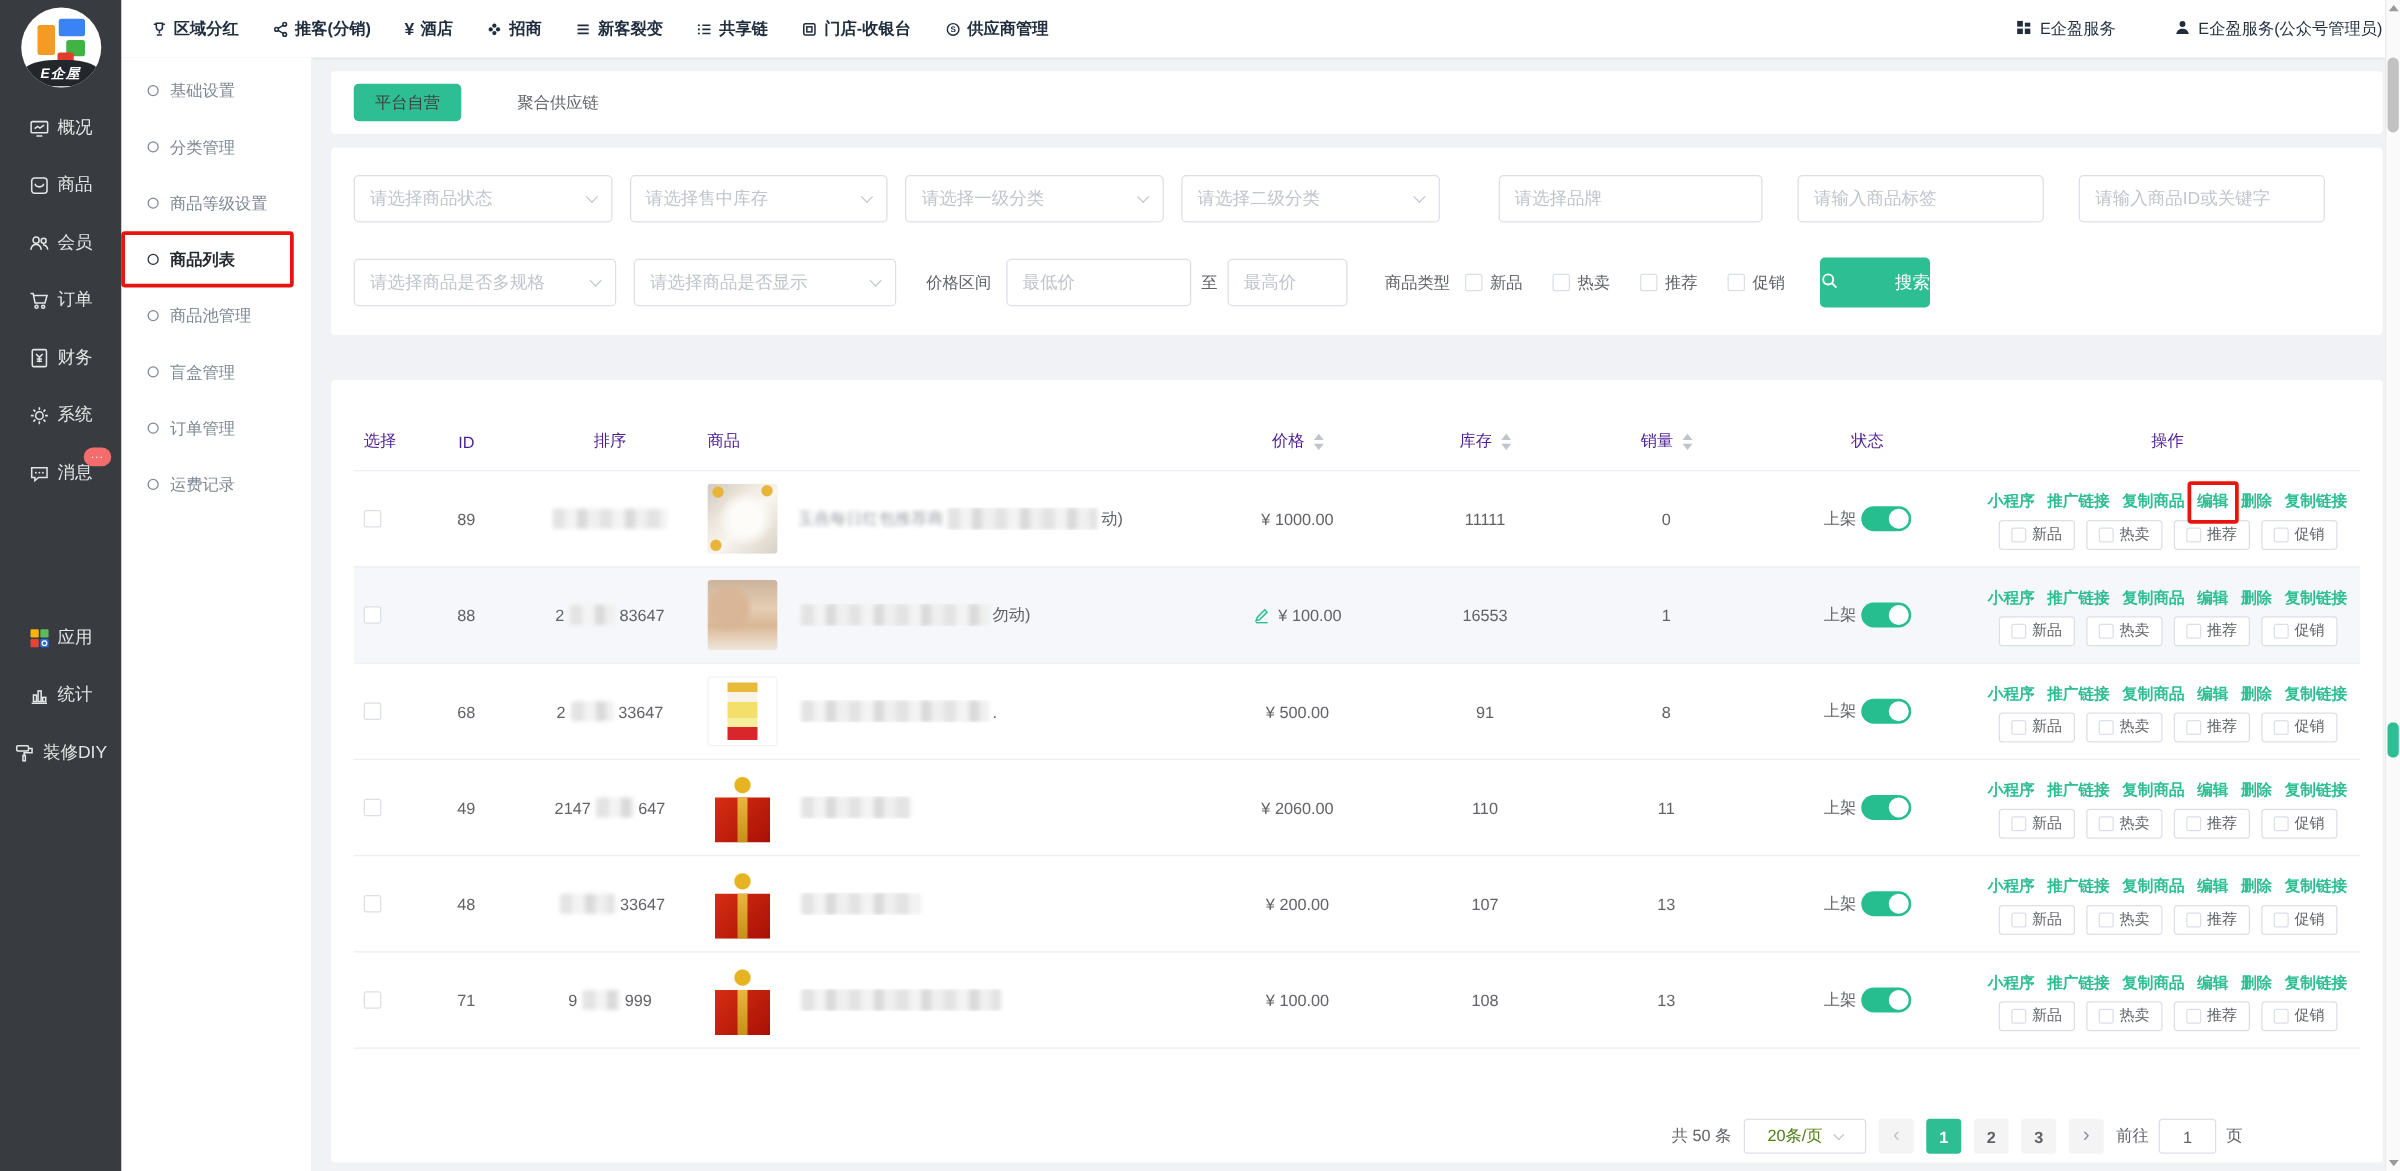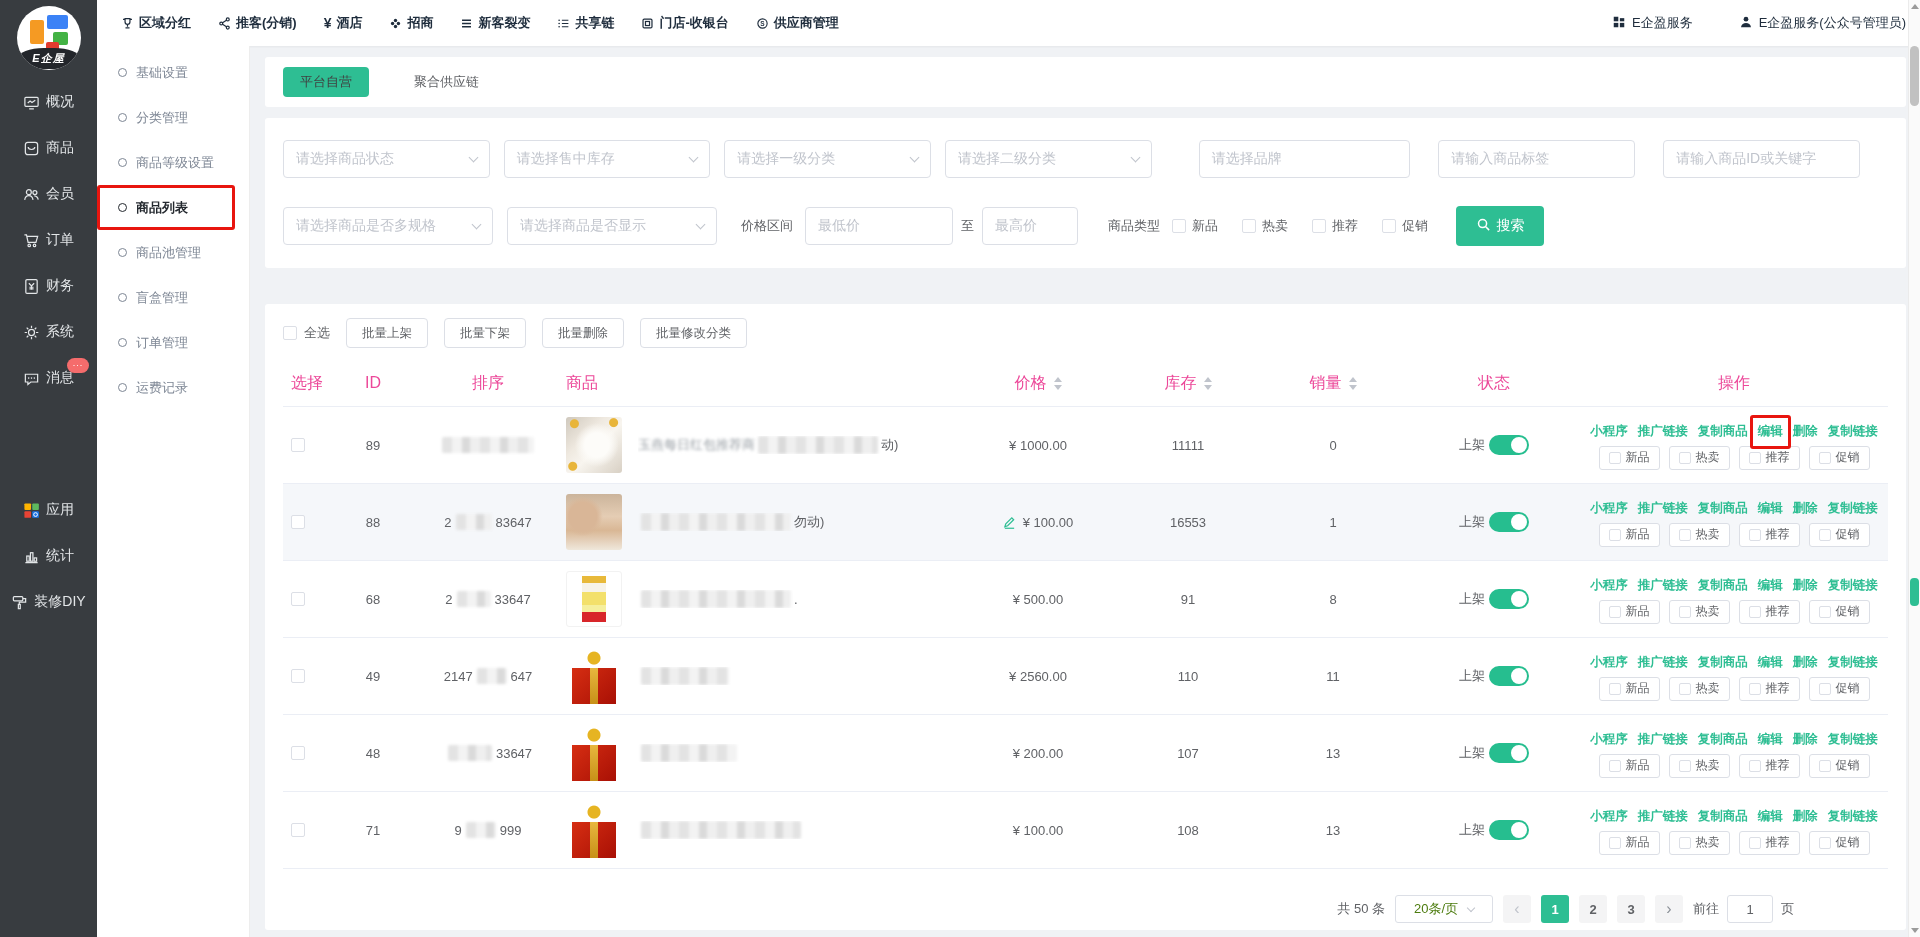--- a/index.html
+++ b/index.html
@@ -52,29 +52,29 @@
   .fselect .chev{width:7px;height:7px;border-right:1.5px solid #c0c4cc;border-bottom:1.5px solid #c0c4cc;transform:rotate(45deg);margin-top:-4px;flex:none}
   .finput{width:215px;margin-right:28px}
   .finput.brand{margin-left:33px}
   .finput.idkey,.finput.tag{width:200px}
   .flabel{color:#606266;font-size:13px;margin:0 12px 0 10px;white-space:nowrap}
   .finput.min{width:148px;margin-right:8px}
   .finput.max{width:96px;margin-right:0}
   .tolabel{color:#606266;margin-right:8px}
   .typecb{display:flex;align-items:center;gap:6px;margin-right:24px;color:#606266;cursor:pointer}
   .cb{width:14px;height:14px;border:1px solid #dcdfe6;border-radius:2px;background:#fff;flex:none}
-  .search-btn{width:88px;height:40px;background:#2ebe93;border-radius:4px;display:flex;align-items:center;justify-content:center;gap:6px;color:#fff;font-size:14px;cursor:pointer;margin-left:4px}
+  .search-btn{width:88px;height:40px;background:#2ebe93;border-radius:4px;display:flex;align-items:center;justify-content:space-between;gap:6px;color:#fff;font-size:14px;cursor:pointer;margin-left:4px}
 
   .table-panel{left:265px;top:304px;width:1641px;height:626px;padding:14px 18px 0}
   .batch-row{display:flex;align-items:center;height:30px}
   .selall{display:flex;align-items:center;gap:7px;color:#606266;cursor:pointer}
   .batch-btn{height:30px;display:flex;align-items:center;padding:0 15px;border:1px solid #dcdfe6;border-radius:4px;color:#606266;font-size:12.5px;margin-left:16px;cursor:pointer;background:#fff}
 
   .tgrid{display:grid;grid-template-columns:45px 90px 140px 400px 160px 140px 150px 172px 1fr;align-items:center}
-  .thead{height:46px;margin-top:12px;color:#ec4899;font-size:16px}
+  .thead{height:46px;margin-top:12px;color:#4c1d95;font-size:13px}
   .th{display:flex;align-items:center;justify-content:center;gap:2px}
   .th.left{justify-content:flex-start;padding-left:8px}
   .carets{display:inline-flex;flex-direction:column;gap:3px;margin-left:5px;cursor:pointer}
   .car-up{width:0;height:0;border:4px solid transparent;border-bottom:5px solid #c0c4cc;border-top:none}
   .car-dn{width:0;height:0;border:4px solid transparent;border-top:5px solid #c0c4cc;border-bottom:none}
 
   .product-row{height:77px;border-top:1px solid #ebeef5;font-size:13px;color:#606266}
   .rows-host{border-bottom:1px solid #ebeef5}
   .product-row:nth-of-type(2){background:#f5f7fa}
   .cell{display:flex;align-items:center;justify-content:center;gap:4px}
@@ -469,37 +469,20 @@
         <span><svg width="15" height="15" viewBox="0 0 16 16" fill="none" stroke="#fff" stroke-width="1.6">
               <circle cx="7" cy="7" r="4.3"></circle>
               <path d="M10.4 10.4L14 14"></path>
             </svg></span>
         <span>搜索</span>
       </div>
     </div>
   </div>
 
   <div class="panel table-panel">
-    <div class="batch-row">
-      <label class="selall">
-        <span class="cb"></span>
-        <span>全选</span>
-      </label>
-      <span style="display:contents">
-        <div class="batch-btn">
-            <span>批量上架</span>
-          </div><div class="batch-btn">
-            <span>批量下架</span>
-          </div><div class="batch-btn">
-            <span>批量删除</span>
-          </div><div class="batch-btn">
-            <span>批量修改分类</span>
-          </div>
-      </span>
-    </div>
 
     <div class="tgrid thead">
       <div class="th left">选择</div>
       <div class="th">ID</div>
       <div class="th">排序</div>
       <div class="th left">商品</div>
       <div class="th">
         <span>价格</span>
         <span class="carets">
             <span class="car-up"></span>
@@ -714,21 +697,21 @@
           <div class="cell left">
             <span class="thumb thumb-gift"></span>
             <span class="pname">
               <span class="faint"></span>
               <span class="blur name-blur"></span>
               <span class="name-suffix"></span>
             </span>
           </div>
           <div class="cell">
 
-            <span>¥ 2560.00</span>
+            <span>¥ 2060.00</span>
           </div>
           <div class="cell">110</div>
           <div class="cell">11</div>
           <div class="cell status-cell">
             <span>上架</span>
             <span class="toggle"></span>
           </div>
           <div class="ops">
             <div class="op-links">
               <span class="op-link">小程序</span>

